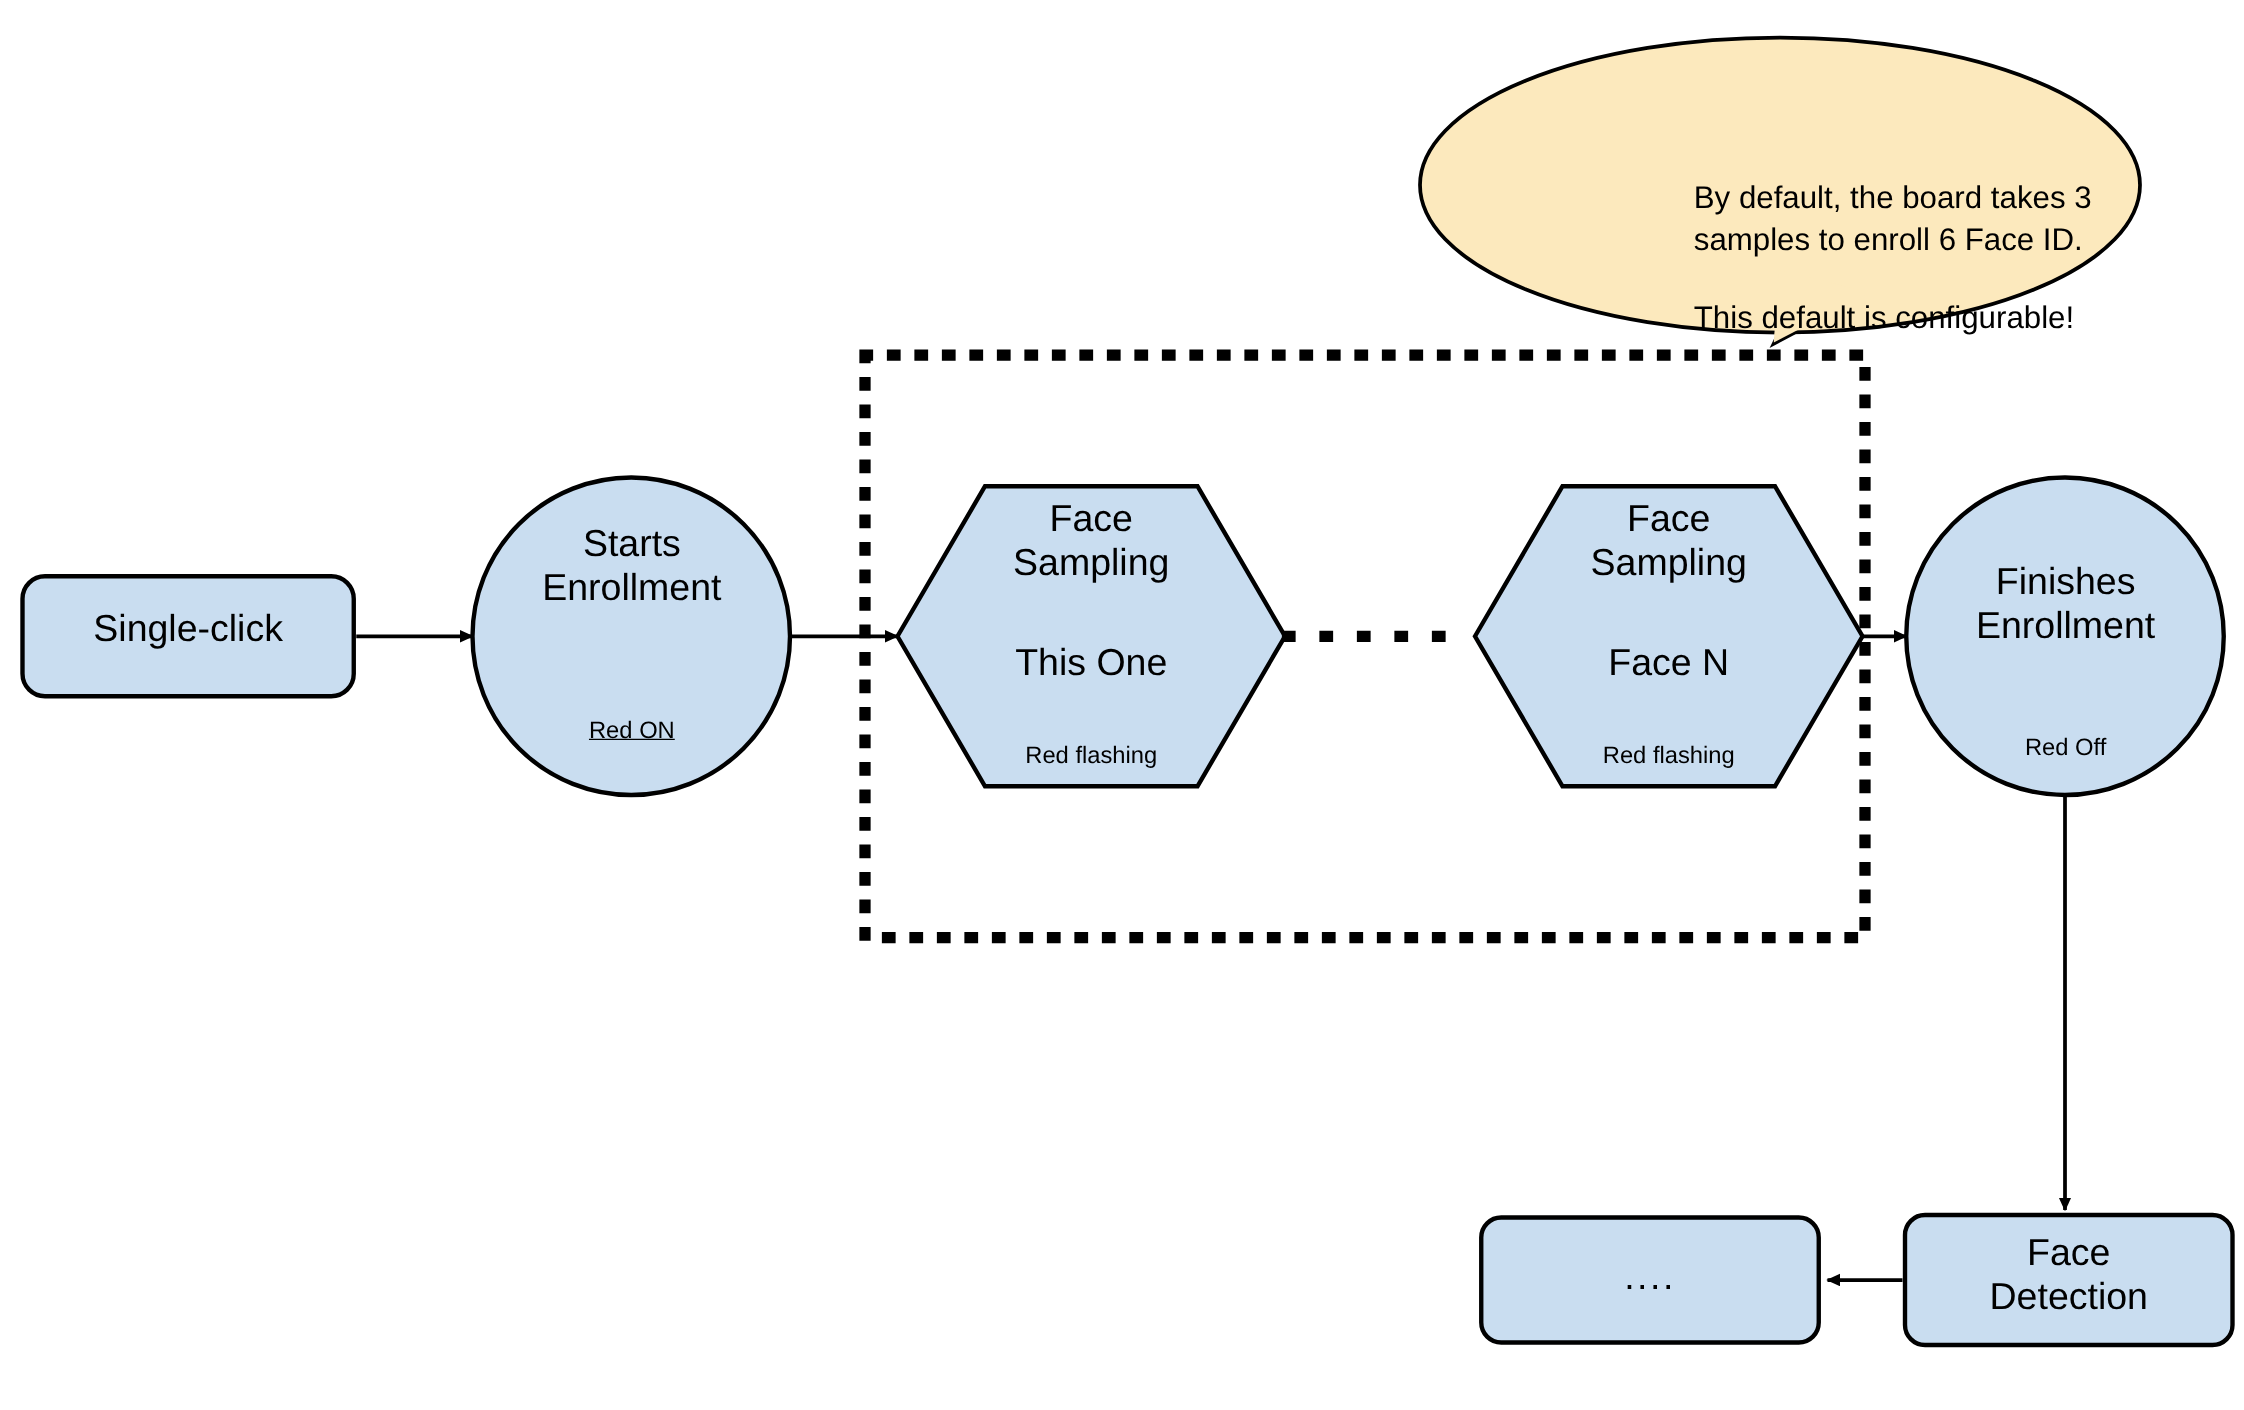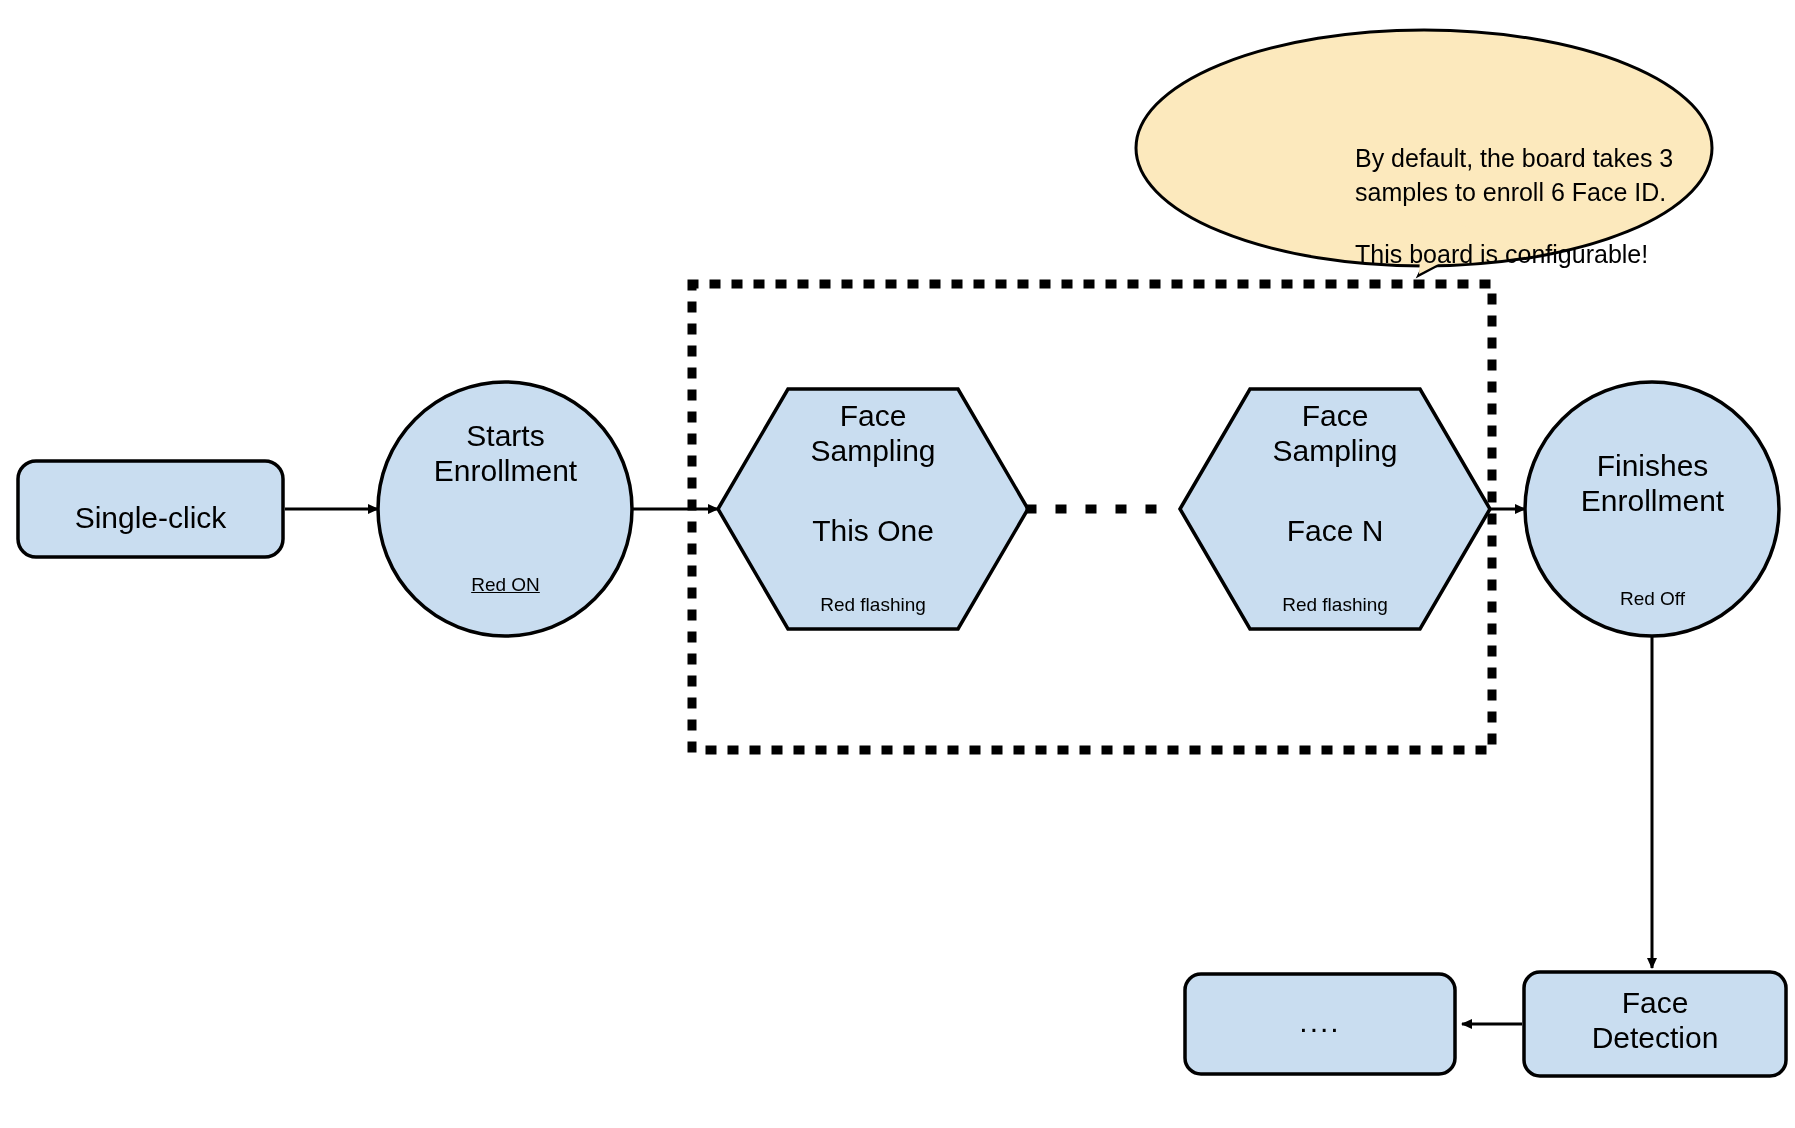--- a/index.html
+++ b/index.html
@@ -95,21 +95,21 @@
 
     <line x1="1522" y1="1024" x2="1462" y2="1024" stroke="#000000" stroke-width="3" marker-end="url(#arrow)"></line>
 
     <rect x="1185" y="974" width="270" height="100" rx="16" ry="16" fill="#c9ddf0" stroke="#000000" stroke-width="3.5"></rect>
 
     <path d="M1455,200 L1419,275 L1500,232 Z" fill="#fce9bd" stroke="#000000" stroke-width="3"></path>
     <ellipse cx="1424" cy="148" rx="288" ry="118" fill="#fce9bd" stroke="#000000" stroke-width="3"></ellipse>
     <path d="M1423,216 L1419,274 L1496,234 Z" fill="#fce9bd" stroke="none"></path>
   </svg>
 
-  <div class="node-label lbl-main" style="left:18px; top:500px; width:265px;">Single-click</div>
+  <div class="node-label lbl-main" style="left:18px; top:486px; width:265px;">Single-click</div>
 
   <div class="node-label lbl-main" style="left:378px; top:418px; width:255px;">Starts
 Enrollment</div>
 
   <div class="node-label lbl-small" style="left:378px; top:574px; width:255px;text-decoration:underline;">Red ON</div>
 
   <div class="node-label lbl-main" style="left:748px; top:398px; width:250px;">Face
 Sampling</div>
 
   <div class="node-label lbl-main" style="left:748px; top:513px; width:250px;">This One</div>
@@ -130,15 +130,15 @@
 
   <div class="node-label lbl-main" style="left:1524px; top:985px; width:262px;">Face
 Detection</div>
 
   <div class="node-label lbl-main lbl-dots" style="left:1185px; top:1004px; width:270px;">....</div>
 
   <div class="node-label lbl-bubble" style="left:1355px; top:96px; width:360px;">By default, the board takes 3</div>
 
   <div class="node-label lbl-bubble" style="left:1355px; top:130px; width:360px;">samples to enroll 6 Face ID.</div>
 
-  <div class="node-label lbl-bubble" style="left:1355px; top:192px; width:360px;">This board is configurable!</div>
+  <div class="node-label lbl-bubble" style="left:1355px; top:192px; width:360px;">This default is configurable!</div>
 
 </div>
 
 </body></html>

